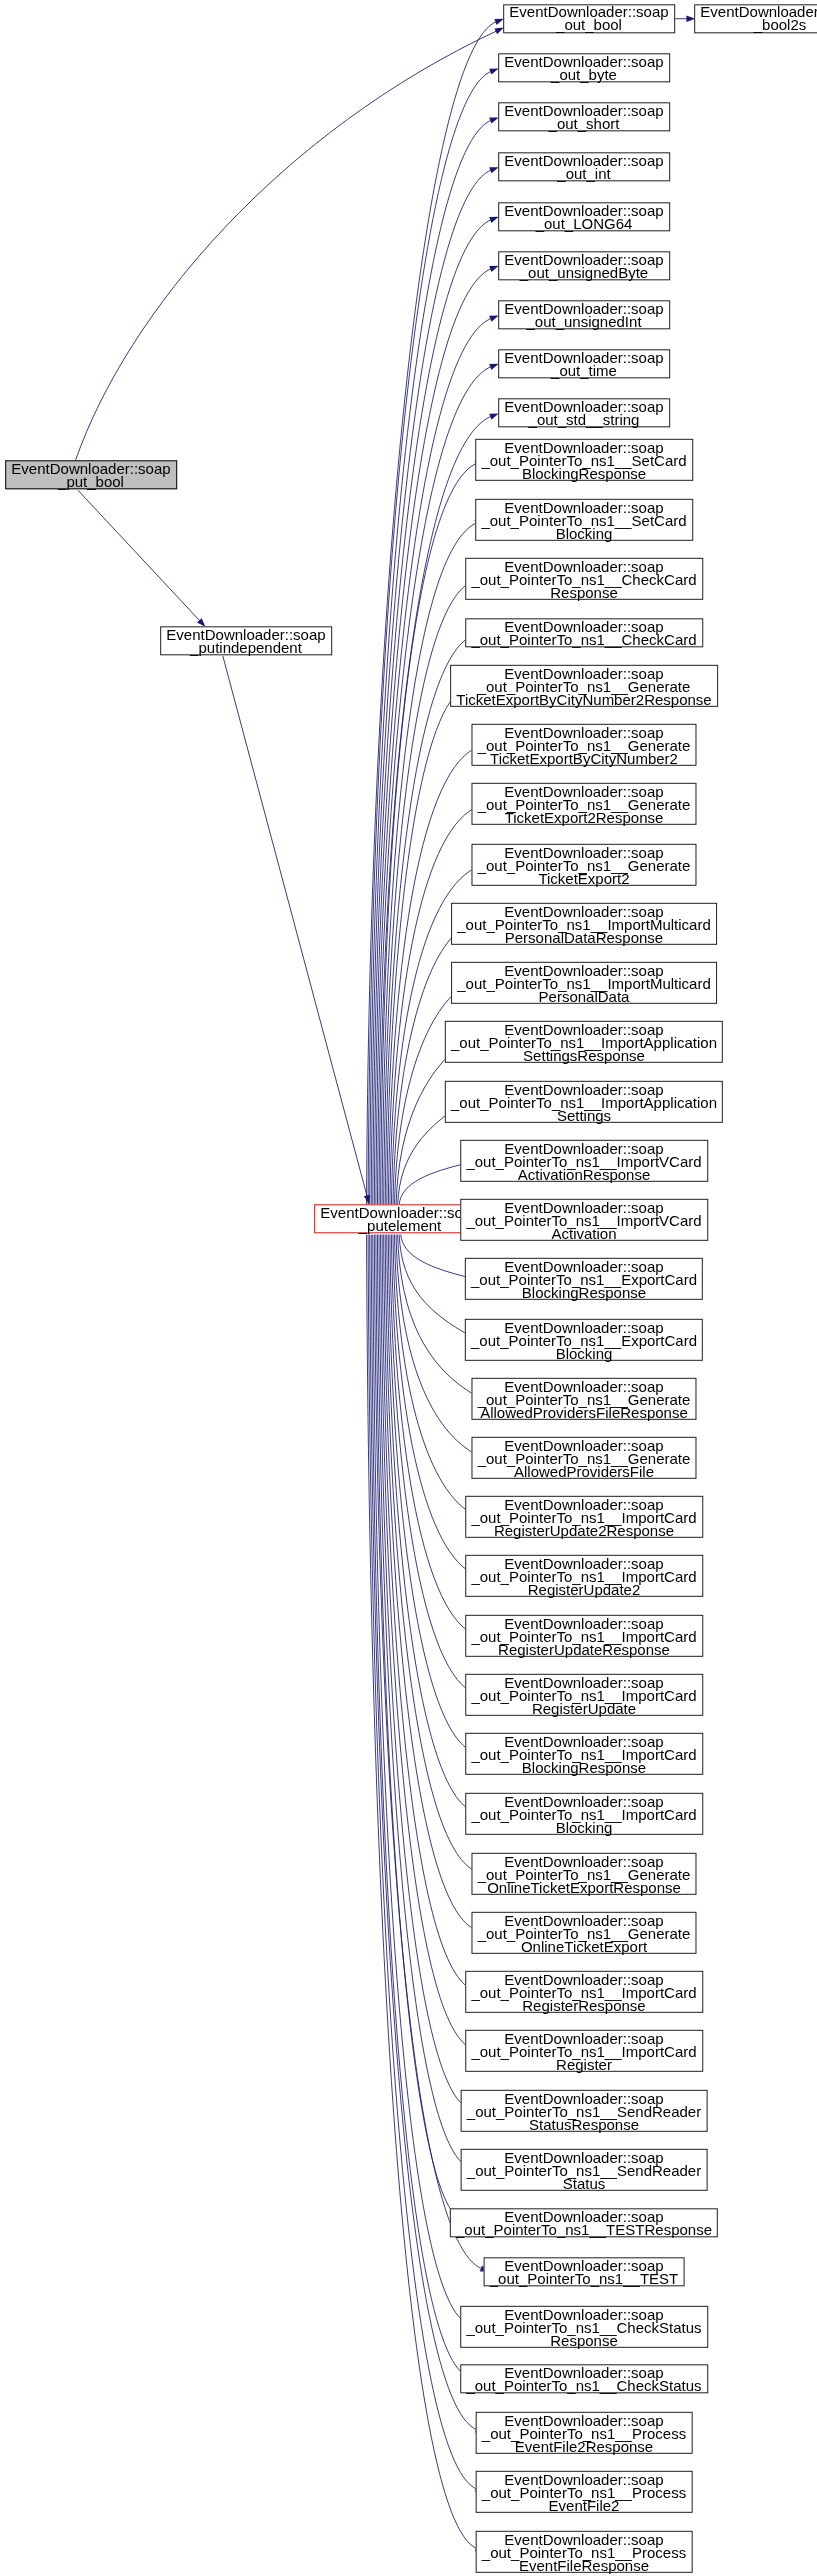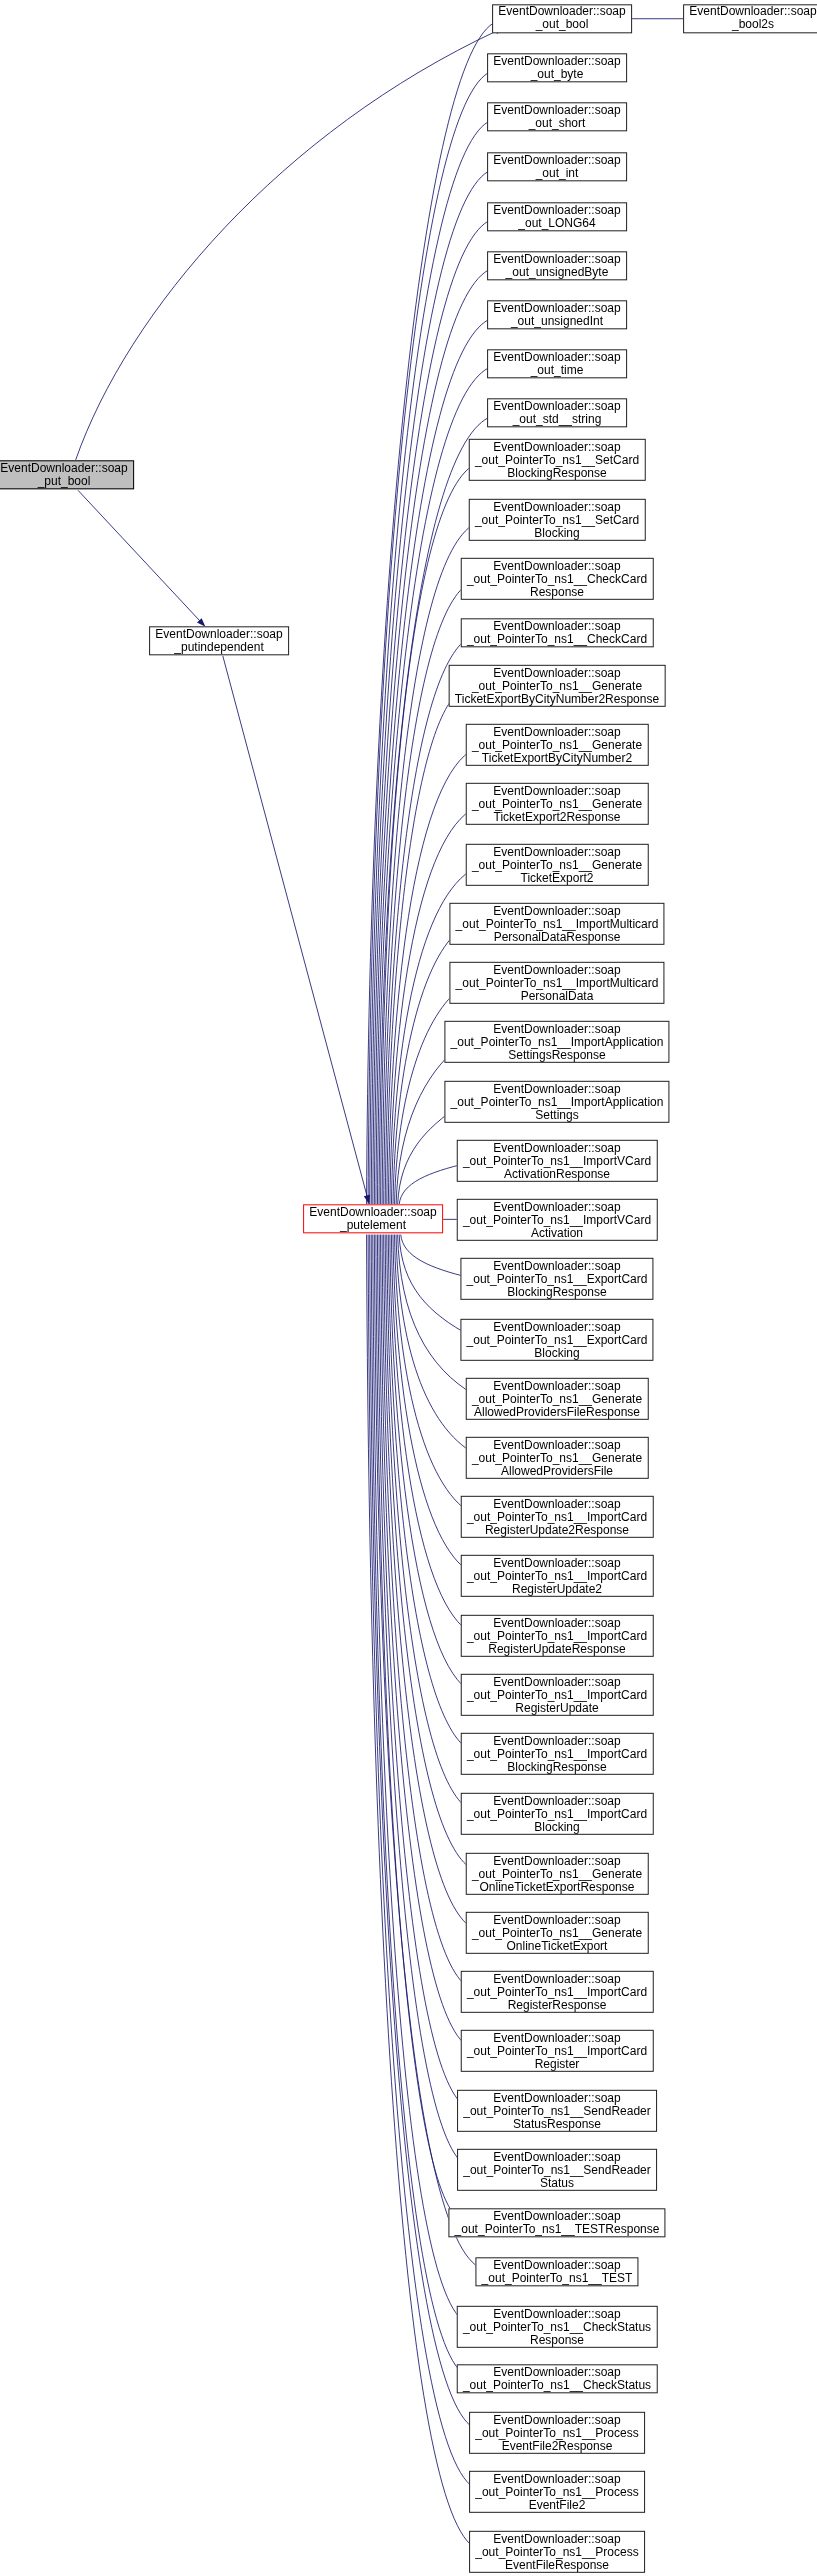--- a/index.html
+++ b/index.html
@@ -10,27 +10,28 @@
     font-family:"Liberation Sans", sans-serif;
     overflow:hidden;
   }
   #edge-layer{position:absolute;left:0;top:0;}
   .node{
     position:absolute;
     transform:translate(-50%,-50%);
     background:#ffffff;
     border:1px solid #1f1f1f;
     color:#000000;
-    font-size:12px;
+    font-size:15px;
     line-height:13px;
     text-align:center;
     white-space:pre;
     padding:0.7px 5.2px;
     box-sizing:border-box;
     cursor:pointer;
+    margin-left:27px;
   }
   .node.focus{background:#bfbfbf;border:1.5px solid #000000;}
   .node.active{border:1.5px solid #ff0000;}
 </style>
 </head>
 <body>
 
 <div id="graph">
   <svg id="edge-layer" width="817" height="2576" viewBox="0 0 1101 3471">
       <path d="M102,619.5 C172,419.5 378.984375,177 669.9225436000473,41.22885465331124" fill="none" stroke="#191970" stroke-width="1.15"></path>

